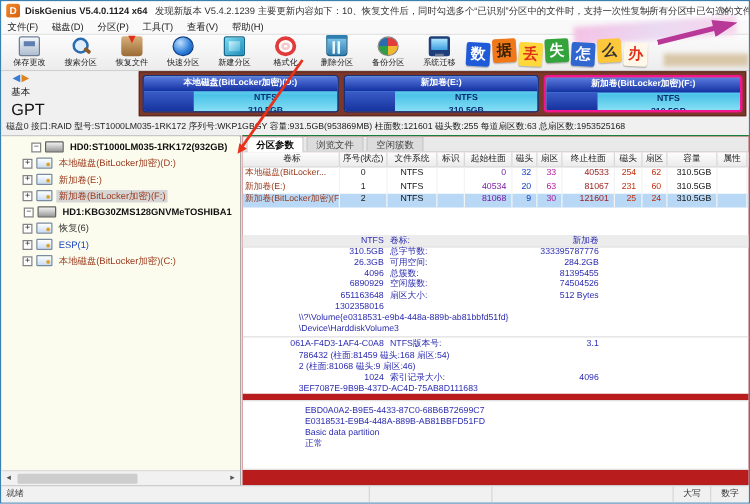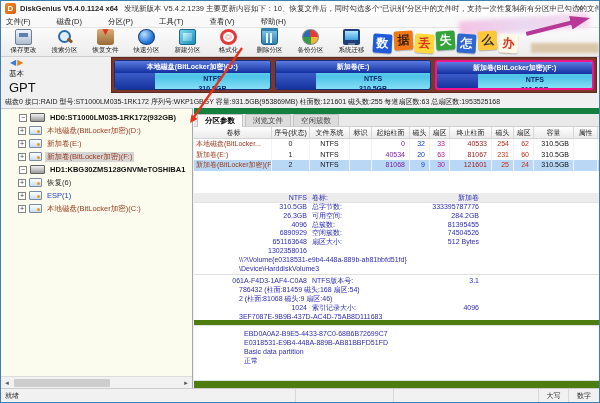--- a/index.html
+++ b/index.html
@@ -9,21 +9,21 @@
 
   
   .titlebar { position:absolute; left:0; top:0; right:0; height:15px; background:#ffffff; }
   .app-icon { position:absolute; left:4px; top:2px; width:11px; height:11px; background:linear-gradient(135deg,#f08a2c,#d95f10); border-radius:2px; color:#fff; font-size:8px; font-weight:bold; text-align:center; line-height:11px; }
   .title-text { position:absolute; left:19px; top:3px; font-size:7.5px; color:#333; white-space:nowrap; }
   .title-text b { font-weight:bold; color:#222; margin-right:6px; }
   .win-controls { position:absolute; right:4px; top:0; height:15px; display:flex; }
   .wc { width:30px; text-align:center; line-height:15px; font-size:8px; color:#555; }
 
   
-  .menubar { position:absolute; left:0; top:15px; right:0; height:12px; background:#f9f9f9; border-bottom:1px solid #e4e4e4; display:flex; align-items:center; padding-left:5px; gap:26px;text-align:center; }
+  .menubar { position:absolute; left:0; top:15px; right:0; height:12px; background:#f9f9f9; border-bottom:1px solid #e4e4e4; display:flex; align-items:center; padding-left:5px; gap:11px;text-align:center; }
   .menu-item { font-size:7.5px; color:#222; white-space:nowrap; }
 
   
   .toolbar { position:absolute; left:0; top:27px; right:0; height:29px; background:linear-gradient(#fcfcfc,#ececec); border-bottom:1px solid #cfcfcf; display:flex; align-items:flex-start; padding-left:2px; }
   .tbtn { width:41px; height:29px; display:flex; flex-direction:column; align-items:center; padding-top:1px; }
   .ticon { width:17px; height:16px; position:relative; }
   .tbtn .tlabel { font-size:6.5px; color:#222; margin-top:1px; white-space:nowrap; }
   .ti-save { background:linear-gradient(#f3f7fc,#aebdd0); border:1px solid #6e7f95; border-radius:2px; }
   .ti-save:after { content:""; position:absolute; left:3px; top:3px; right:3px; height:4px; background:#5f7fae; }
   .ti-search { border-radius:50%; }
@@ -80,21 +80,21 @@
   .expander.none { visibility:hidden; }
   .ico-disk { width:15px; height:9px; background:linear-gradient(#f2f2f2,#9a9a9a); border:1px solid #606060; border-radius:1px; margin-right:3px; flex:none; }
   .ico-vol { width:13px; height:9px; background:linear-gradient(#ffffff,#c9dcf2); border:1px solid #7a8aa0; border-radius:1px; margin-right:3px; flex:none; position:relative; }
   .ico-vol:after { content:""; position:absolute; right:1px; bottom:1px; width:3px; height:3px; background:#e0a020; border-radius:50%; }
   .tree-scroll { position:absolute; left:0; right:0; bottom:0; height:12px; background:#f1f1f1; border-top:1px solid #dcdcdc; }
   .ts-arrow { position:absolute; top:0; width:12px; height:11px; text-align:center; line-height:11px; font-size:7px; color:#555; }
   .ts-left { left:0; } .ts-right { right:0; }
   .ts-thumb { position:absolute; left:13px; top:2px; width:96px; height:8px; background:#cdcdcd; border-radius:1px; }
 
   
-  .rpanel { position:absolute; left:193px; top:107px; right:0; bottom:14px; background:#4d7c0f; border-top:6px solid #15803d; overflow:hidden; }
+  .rpanel { position:absolute; left:193px; top:107px; right:0; bottom:14px; background:#b91c1c; border-top:1px solid #15803d; overflow:hidden; }
   .tabbar { position:absolute; left:0; top:0; right:0; height:13px; background:#e9e9e9; border-bottom:1px solid #cfcfcf; display:flex; align-items:flex-end; padding-left:3px; gap:2px; }
   .tab { font-size:7.5px; padding:0 7px; height:12px; line-height:12px; background:#dcdcdc; border:1px solid #c2c2c2; border-bottom:none; border-radius:2px 2px 0 0; color:#444; }
   .tab.active { background:#fff; color:#000; height:13px; margin-bottom:-1px; font-weight:bold; }
 
   .tablewrap { position:absolute; left:0; top:13px; right:0; height:66px; background:#fff; }
   .thead { display:flex; height:12px; background:linear-gradient(#fdfdfd,#ebebeb); border-bottom:1px solid #d5d5d5; }
   .thead .hc { font-size:7px; color:#222; text-align:center; line-height:12px; border-right:1px solid #d8d8d8; overflow:hidden; white-space:nowrap; }
   .tr { display:flex; height:10.5px; line-height:10.5px; font-size:7px; }
   .tr.selected { background:#b8d8f6; }
   .tc { border-right:1px solid #f3f3f3; white-space:nowrap; overflow:hidden; }
@@ -237,21 +237,21 @@
             <div>310.5GB</div>
           </div>
         </div>
       </div>
   </div>
 
   <div class="diskinfo">磁盘0 接口:RAID 型号:ST1000LM035-1RK172 序列号:WKP1GBGY 容量:931.5GB(953869MB) 柱面数:121601 磁头数:255 每道扇区数:63 总扇区数:1953525168</div>
 
   <div class="tree">
     <div class="treerows" id="treerows">
-        <div class="trow" style="padding-left: 18px;">
+        <div class="trow" style="padding-left: 8px; margin-left: 16px;">
           <span class="expander">−</span>
           <span class="ico-disk"></span>
           <span class="lbl" style="color: rgb(17, 17, 17); font-weight: bold;">HD0:ST1000LM035-1RK172(932GB)</span>
         </div>
         <div class="trow" style="padding-left: 17px;">
           <span class="expander">+</span>
           <span class="ico-vol"></span>
           <span class="lbl" style="color: rgb(154, 59, 30);">本地磁盘(BitLocker加密)(D:)</span>
         </div>
         <div class="trow" style="padding-left: 17px;">

